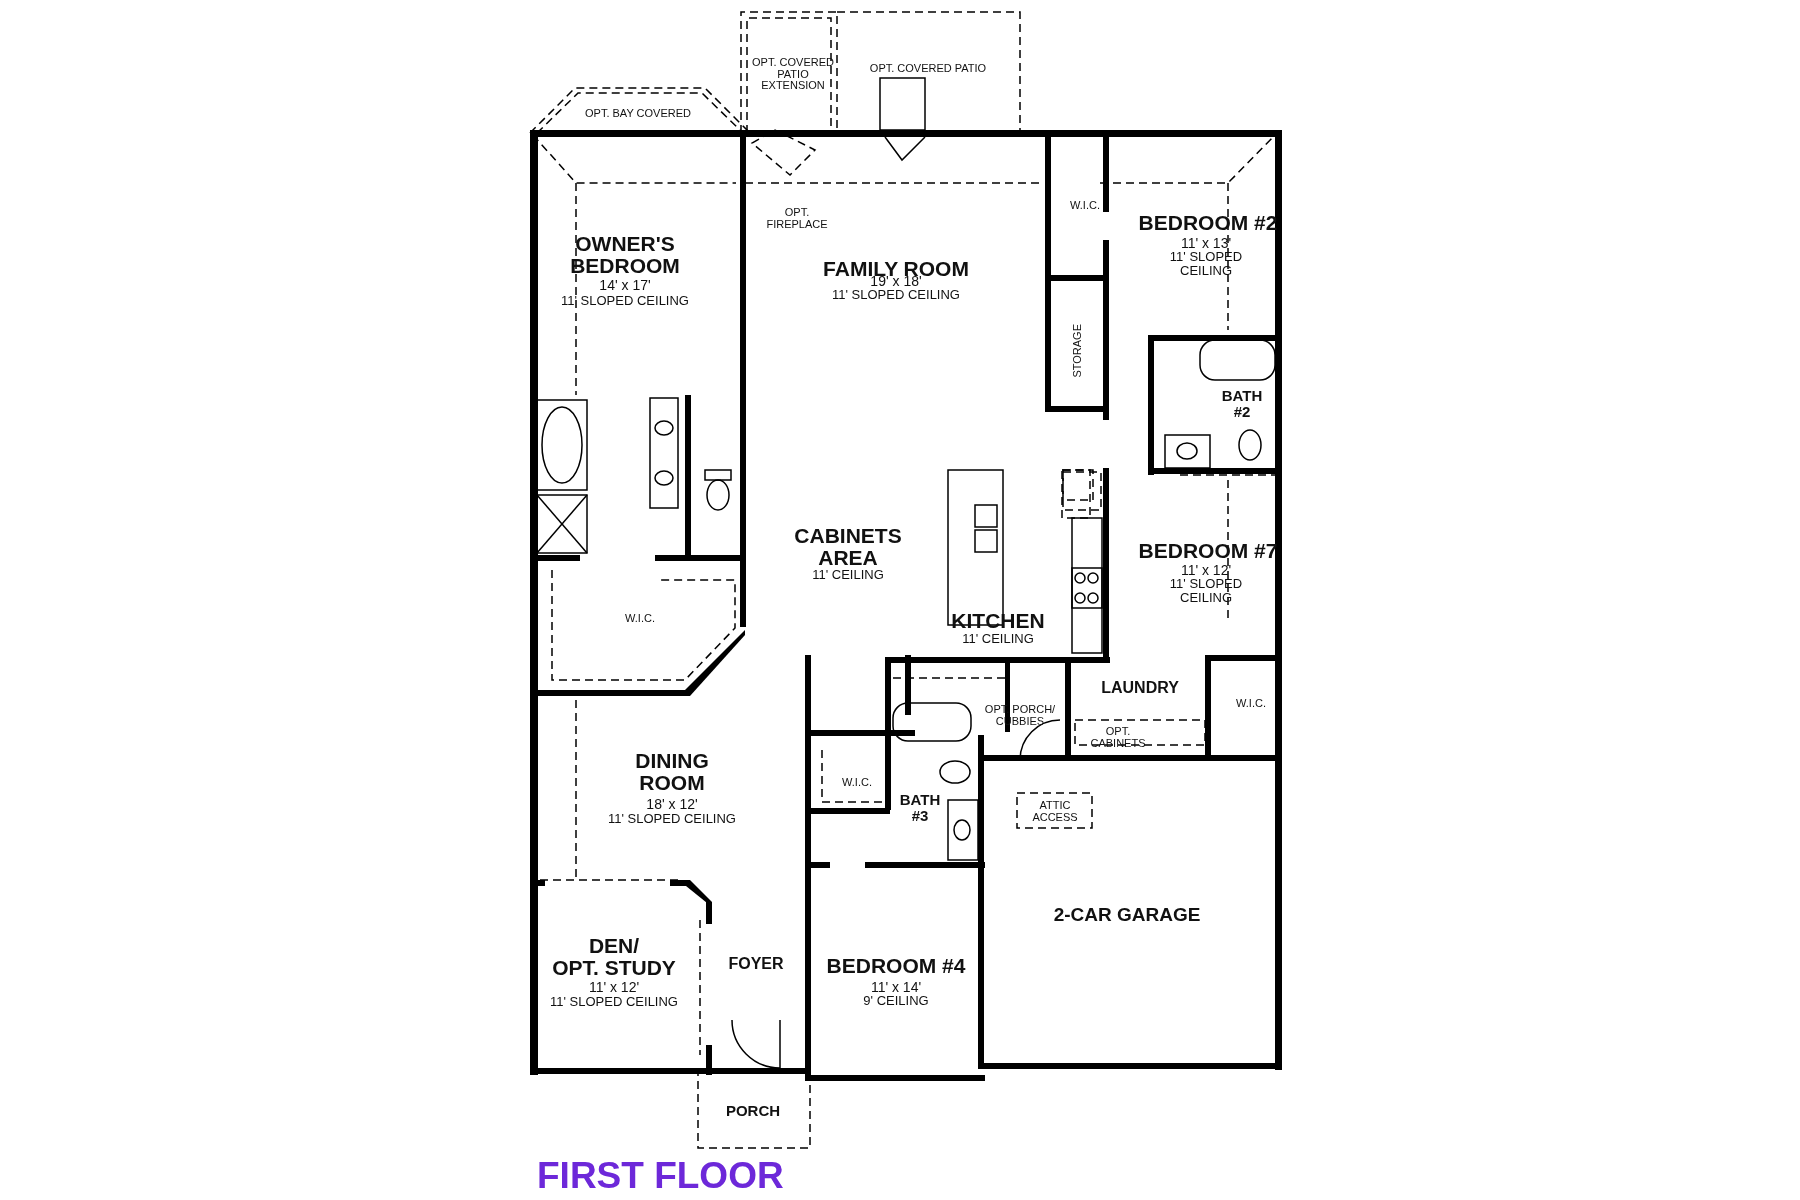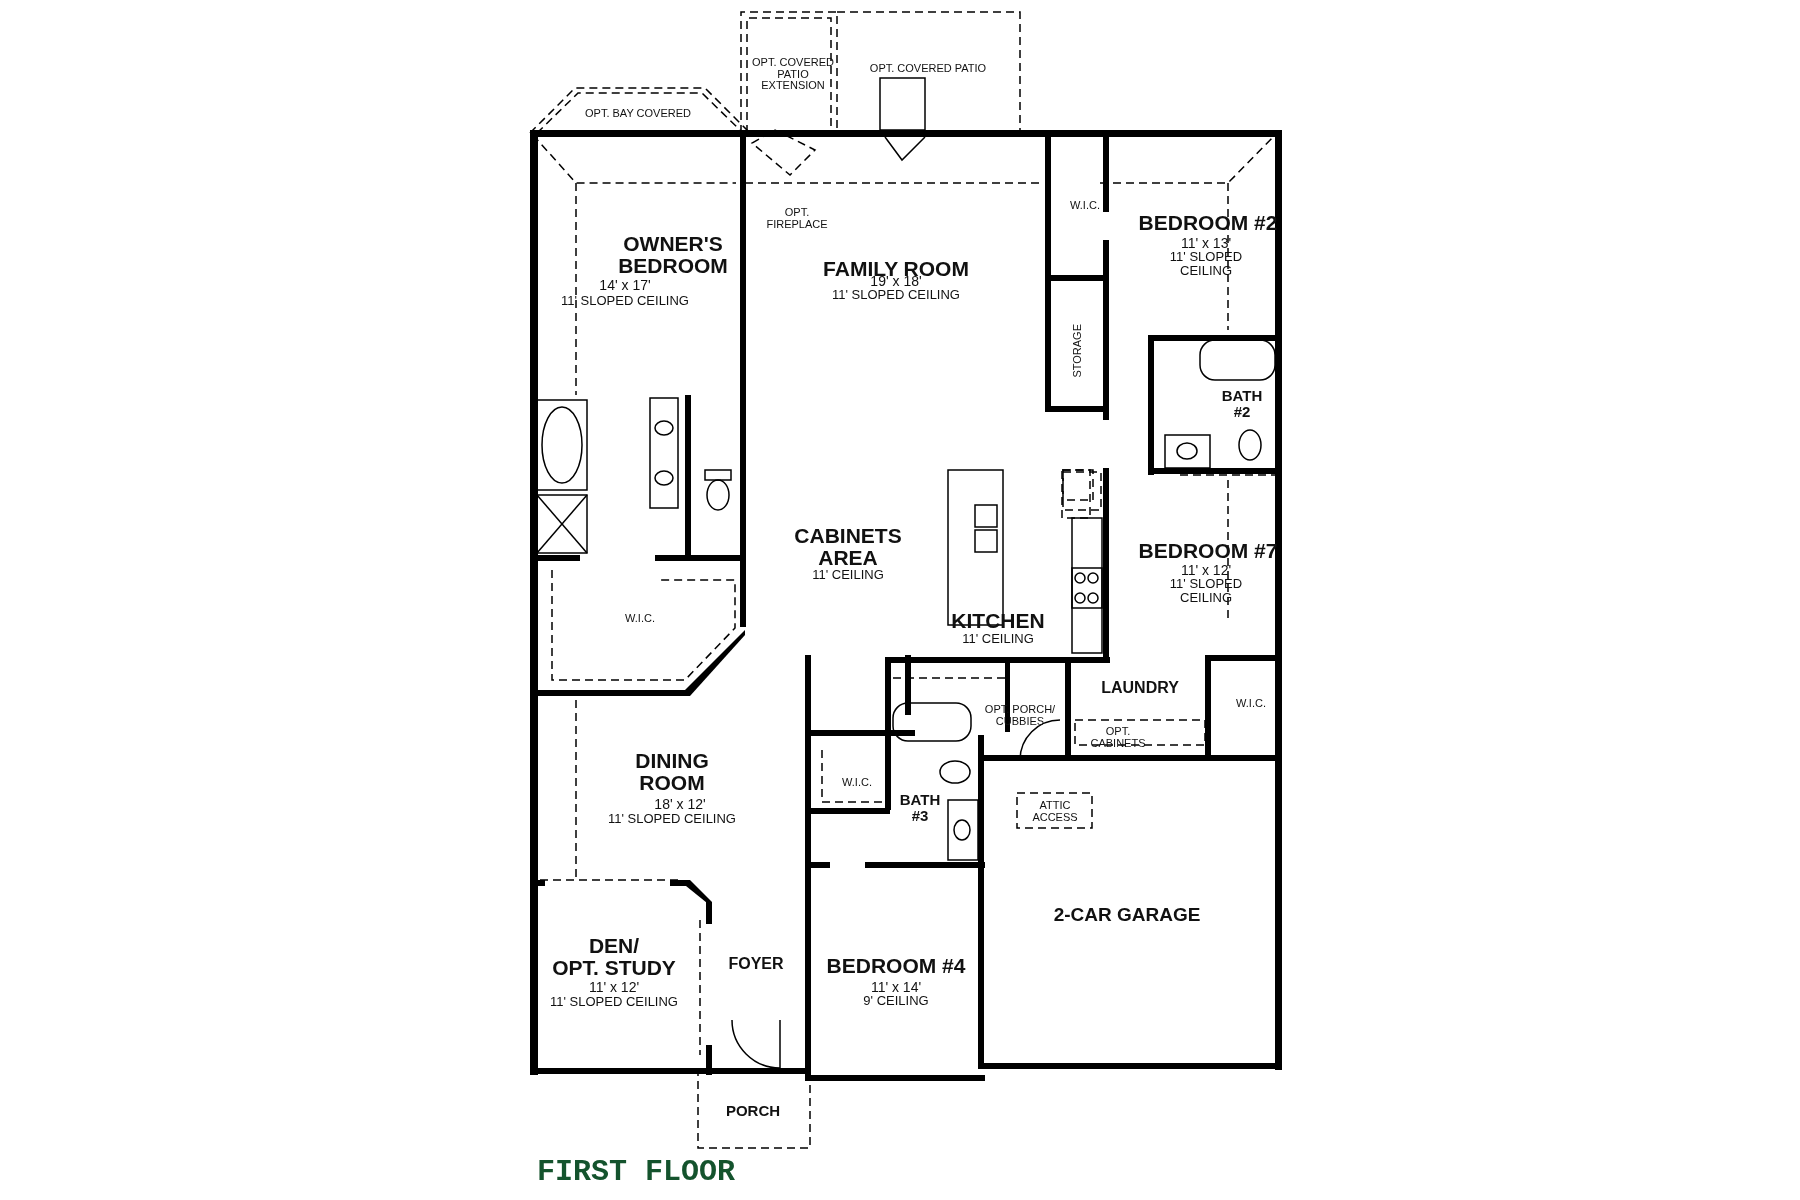--- a/index.html
+++ b/index.html
@@ -3,21 +3,21 @@
 <meta charset="utf-8">
 <style>
   html, body { margin: 0; padding: 0; background: #ffffff; }
   body { width: 1800px; height: 1200px; position: relative; overflow: hidden; font-family: "Liberation Sans", sans-serif; }
   #plan { position: absolute; left: 0; top: 0; width: 1800px; height: 1200px; }
   .lbl { position: absolute; text-align: center; color: #111; line-height: 1.05; transform: translateX(-50%); white-space: nowrap; }
   .room-name { font-weight: bold; font-size: 21px; }
   .room-dim { font-size: 14px; }
   .room-sub { font-size: 13px; }
   .small { font-size: 11px; }
-  .floor-title { position: absolute; left: 537px; top: 1155px; font-weight: bold; font-size: 30px; color: #14532d; font-family: Liberation Mono, monospace; }
+  .floor-title { position: absolute; left: 537px; top: 1155px; font-weight: bold; font-size: 37px; color: #6d28d9; }
   .vert { transform: translateX(-50%) rotate(-90deg); }
 </style>
 </head>
 <body>
 
 <svg id="plan" viewBox="0 0 1800 1200" xmlns="http://www.w3.org/2000/svg">
   <g fill="none" stroke="#000" stroke-width="1.5" stroke-dasharray="8,5">
 
     <polyline points="530,133 575,88 705,88 750,133"></polyline>
     <polyline points="537,133 578,93 702,93 743,133"></polyline>
@@ -153,21 +153,21 @@
     <path d="M 780 1068 A 48 48 0 0 1 732 1020"></path>
     <line x1="780" y1="1020" x2="780" y2="1068"></line>
 
     <polyline points="885,137 902,160 925,137"></polyline>
     <rect x="880" y="78" width="45" height="52"></rect>
 
     <path d="M 1020 760 A 40 40 0 0 1 1060 720"></path>
   </g>
 </svg>
 
-<div class="lbl room-name" style="left:625px;top:233px;margin-left:48px;">
+<div class="lbl room-name" style="left:625px;top:233px;">
   <div>OWNER'S</div>
   <div>BEDROOM</div>
 </div>
 <div class="lbl room-dim" style="left:625px;top:278px;">14' x 17'</div>
 <div class="lbl room-sub" style="left:625px;top:294px;">11' SLOPED CEILING</div>
 
 <div class="lbl room-name" style="left:896px;top:248px;margin-top:10px;">FAMILY ROOM</div>
 <div class="lbl room-dim" style="left:896px;top:274px;">19' x 18'</div>
 <div class="lbl room-sub" style="left:896px;top:288px;">11' SLOPED CEILING</div>
 
@@ -194,21 +194,21 @@
 
 <div class="lbl room-name" style="left:998px;top:610px;">KITCHEN</div>
 <div class="lbl room-sub" style="left:998px;top:632px;">11' CEILING</div>
 
 <div class="lbl room-name" style="left:1140px;top:680px;font-size:16px;">LAUNDRY</div>
 
 <div class="lbl room-name" style="left:672px;top:750px;">
   <div>DINING</div>
   <div>ROOM</div>
 </div>
-<div class="lbl room-dim" style="left:672px;top:797px;margin-left:8px;">18' x 12'</div>
+<div class="lbl room-dim" style="left:672px;top:797px;">18' x 12'</div>
 <div class="lbl room-sub" style="left:672px;top:812px;">11' SLOPED CEILING</div>
 
 <div class="lbl room-name" style="left:920px;top:792px;font-size:15px;">
   <div>BATH</div>
   <div>#3</div>
 </div>
 
 <div class="lbl room-name" style="left:614px;top:935px;">
   <div>DEN/</div>
   <div>OPT. STUDY</div>

